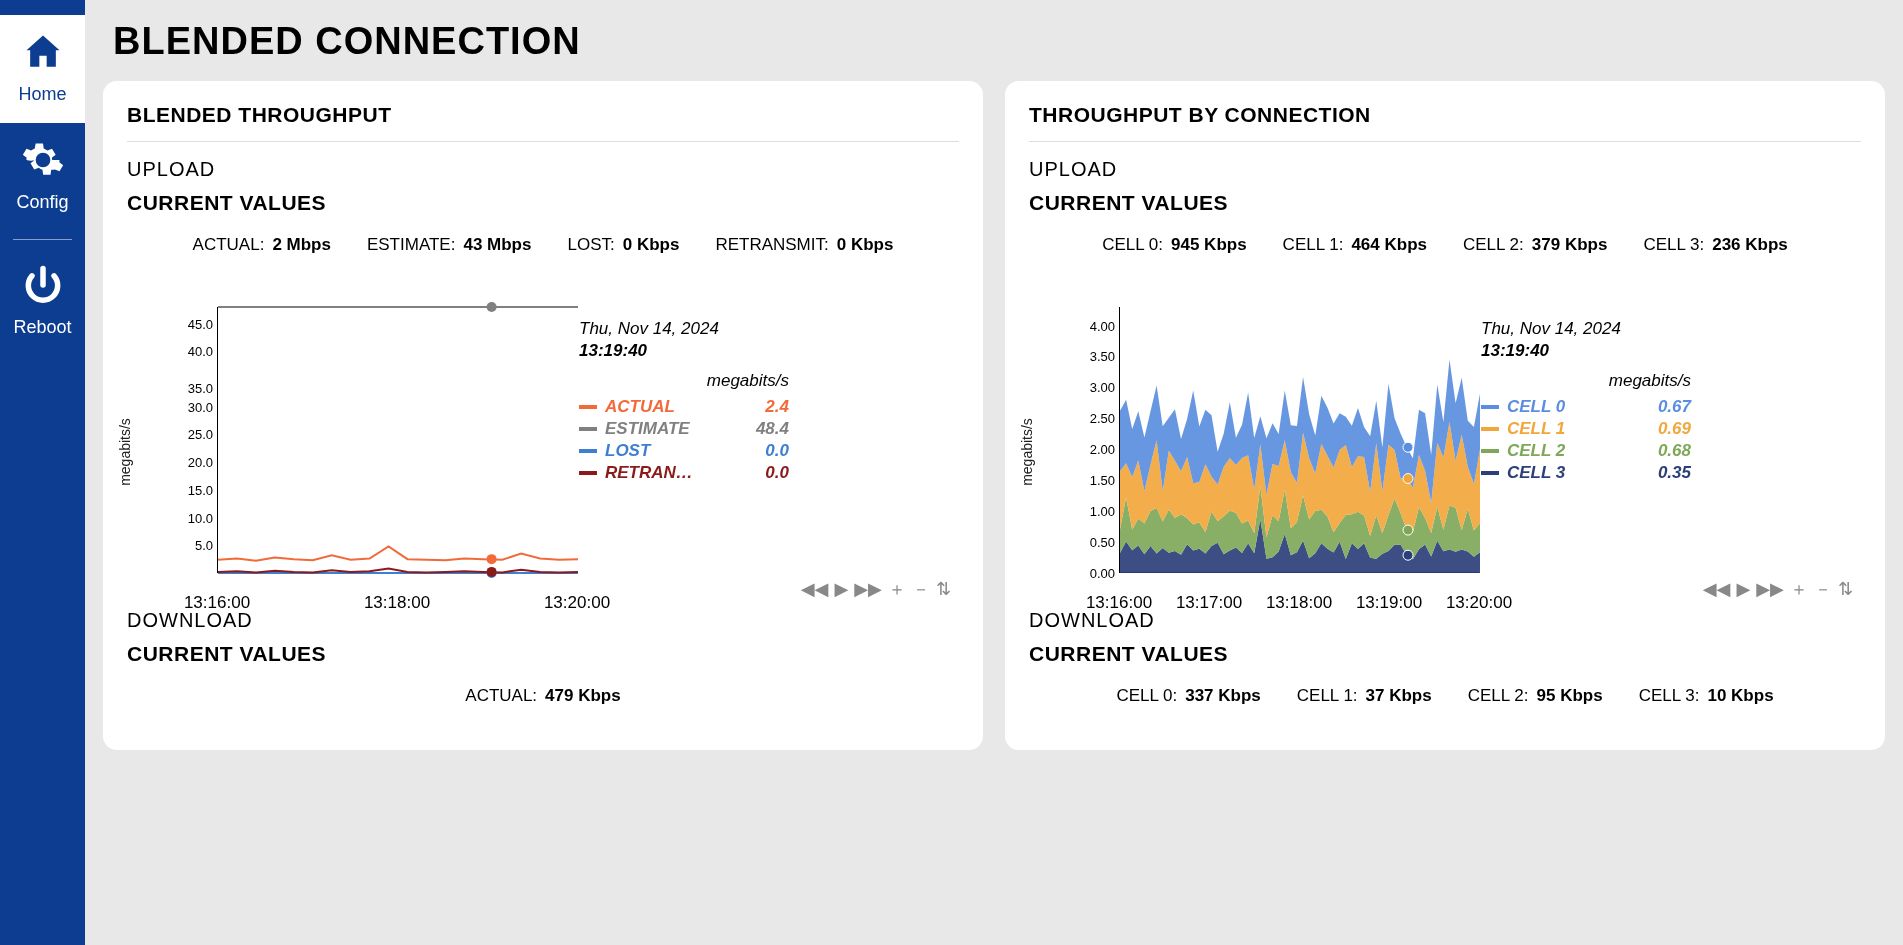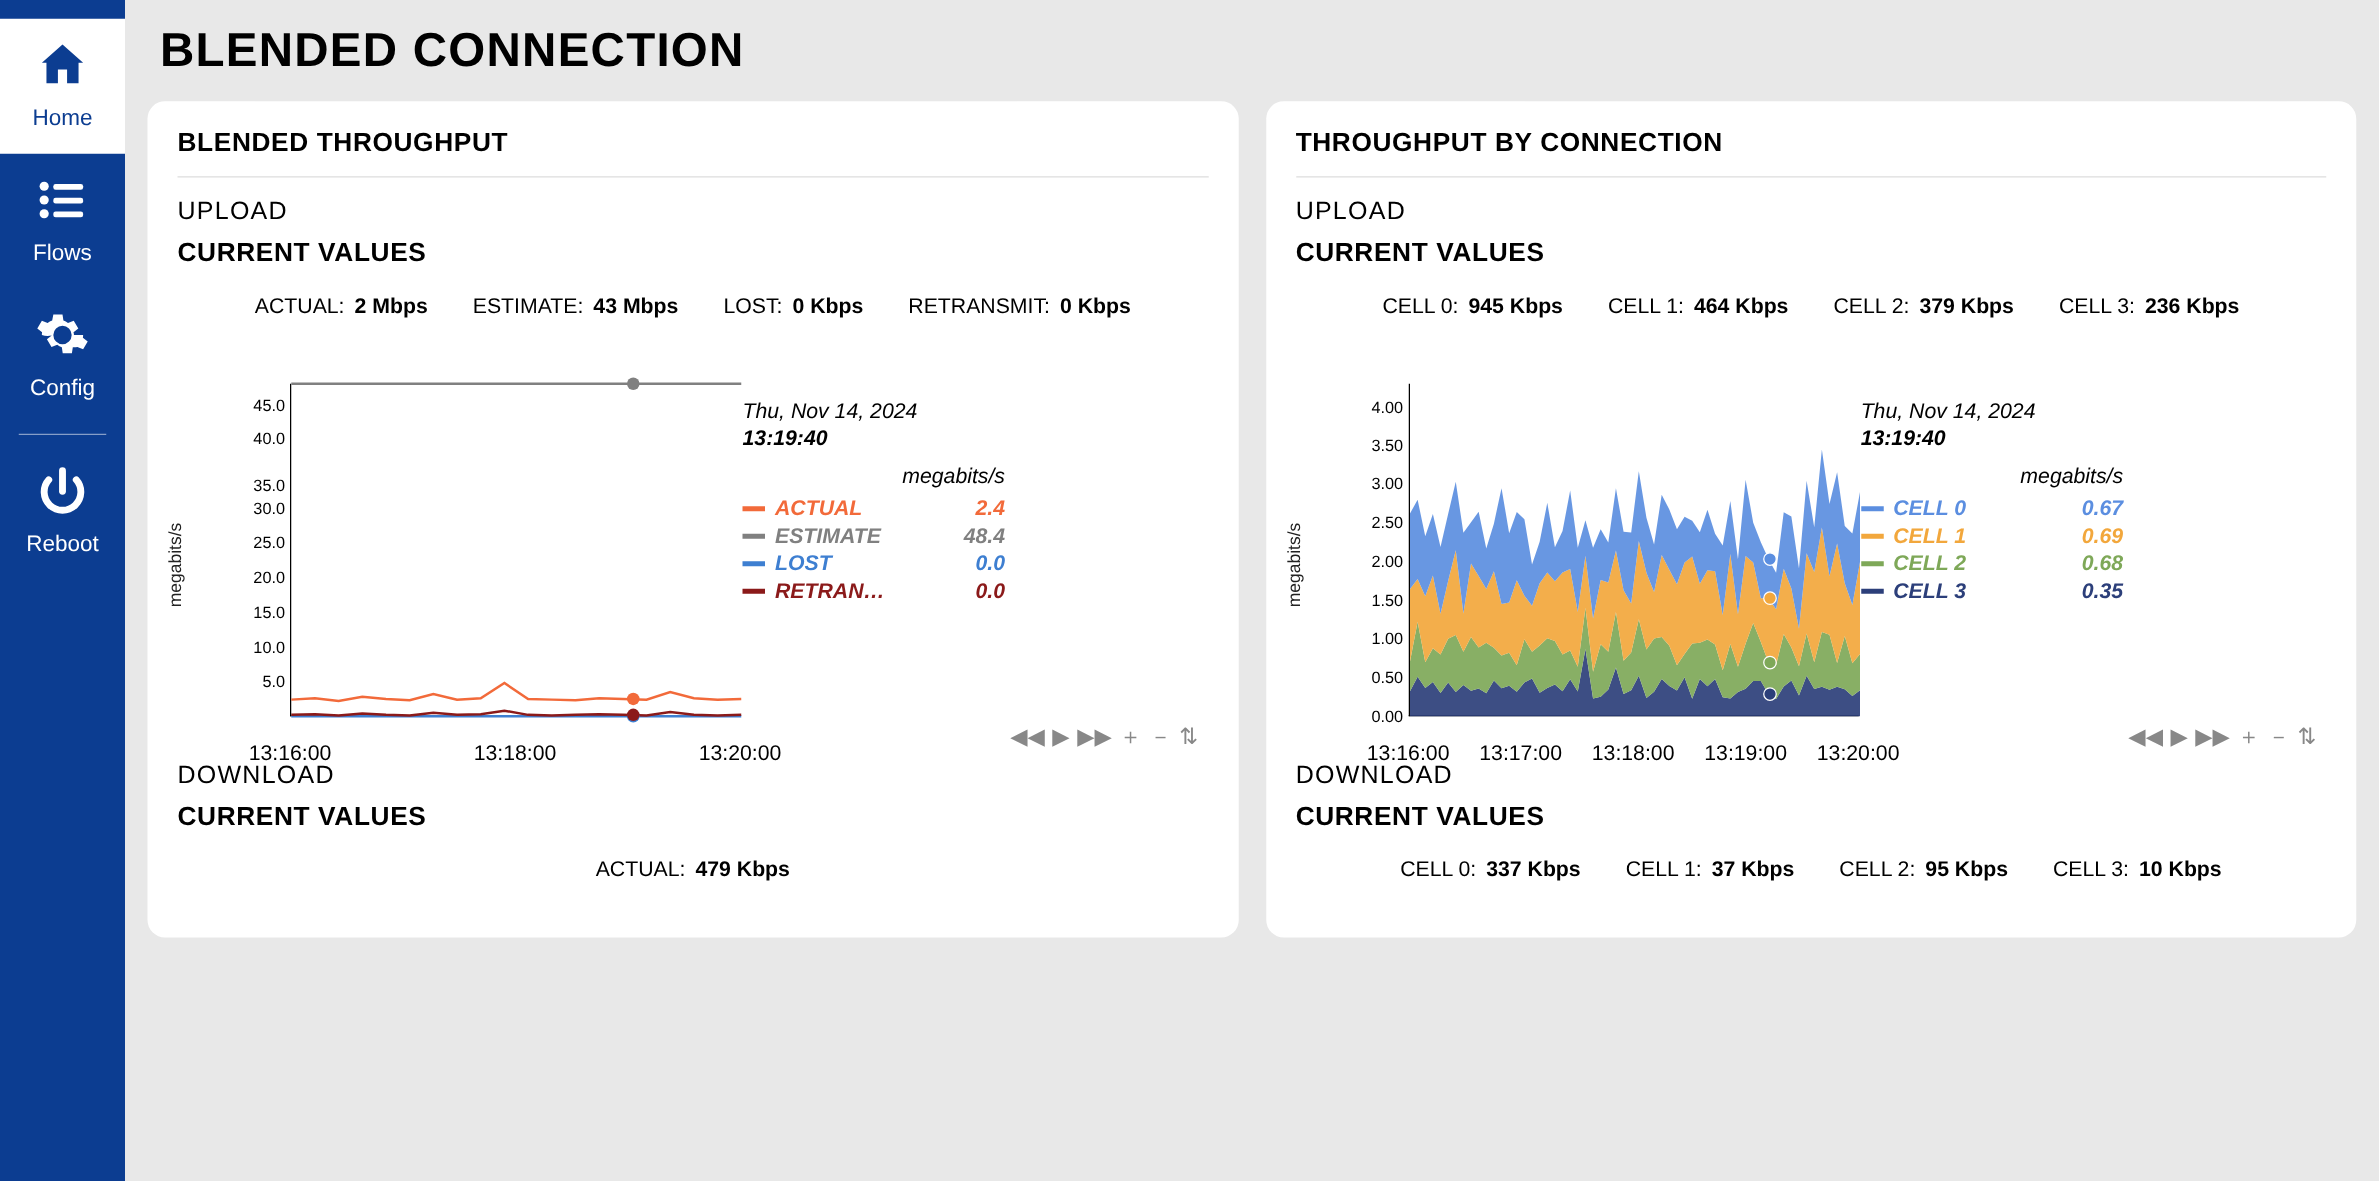--- a/index.html
+++ b/index.html
@@ -1,17 +1,17 @@
 <!DOCTYPE html>
 <html><head>
 <meta charset="utf-8">
 <style>
 * { margin:0; padding:0; box-sizing:border-box; }
 body { font-family: Arial, Helvetica, sans-serif; background:#e8e8e8; width:1903px; height:945px; overflow:hidden; display:flex; }
-.sidebar { width:100px; background:#0c3d91; display:flex; flex-direction:column; align-items:center; padding-top:15px; }
+.sidebar { width:85px; background:#0c3d91; display:flex; flex-direction:column; align-items:center; padding-top:15px; }
 .side-item { width:100%; display:flex; flex-direction:column; align-items:center; padding:15px 0 18px 0; color:#fff; cursor:pointer; }
 .side-item.active { background:#fff; color:#0c3d91; }
 .side-item .lbl { font-size:18px; margin-top:10px; }
 .side-div { width:70%; height:1px; background:rgba(255,255,255,0.5); margin:8px 0; }
 .icon { width:44px; height:44px; display:block; }
 .main { flex:1; padding:14px 18px 0 18px; overflow:auto; }
 .page-title { font-size:38px; font-weight:700; letter-spacing:1px; margin:6px 0 18px 10px; }
 .panels { display:flex; gap:22px; }
 .panel { flex:1; background:#fff; border-radius:14px; padding:22px 24px 20px 24px; position:relative; }
 .panel-title { font-size:21px; font-weight:700; letter-spacing:0.5px; margin-bottom:14px; }
@@ -48,33 +48,20 @@
       <span>
         <svg class="icon" viewBox="0 0 24 24" fill="currentColor">
           <path d="M12 3l9 8h-2v9h-5v-6h-4v6H5v-9H3z"></path>
         </svg>
       </span>
       <span class="lbl">Home</span>
     </div>
     <div class="side-item">
       <span>
         <svg class="icon" viewBox="0 0 24 24" fill="currentColor">
-          <circle cx="4" cy="6" r="2"></circle>
-          <rect x="8" y="5" width="13" height="2.5" rx="1"></rect>
-          <circle cx="4" cy="12" r="2"></circle>
-          <rect x="8" y="11" width="13" height="2.5" rx="1"></rect>
-          <circle cx="4" cy="18" r="2"></circle>
-          <rect x="8" y="17" width="13" height="2.5" rx="1"></rect>
-        </svg>
-      </span>
-      <span class="lbl">Flows</span>
-    </div>
-    <div class="side-item">
-      <span>
-        <svg class="icon" viewBox="0 0 24 24" fill="currentColor">
           <path d="M12 8a4 4 0 100 8 4 4 0 000-8zm9 4a7.9 7.9 0 01-.1 1.2l2.1 1.6-2 3.4-2.5-1a8 8 0 01-2 .1l-.4 2.7h-4l-.4-2.7a8 8 0 01-2-1.1l-2.5 1-2-3.4 2.1-1.6A8 8 0 013 12c0-.4 0-.8.1-1.2L1 9.2l2-3.4 2.5 1a8 8 0 012-1.1L8 3h4l.4 2.7a8 8 0 012 1.1l2.5-1 2 3.4-2.1 1.6c.1.4.2.8.2 1.2z"></path>
         </svg>
       </span>
       <span class="lbl">Config</span>
     </div>
     <div class="side-div"></div>
     <div class="side-item">
       <span>
         <svg class="icon" viewBox="0 0 24 24" fill="none" stroke="currentColor" stroke-width="3" stroke-linecap="round">
           <path d="M12 3v9"></path>

